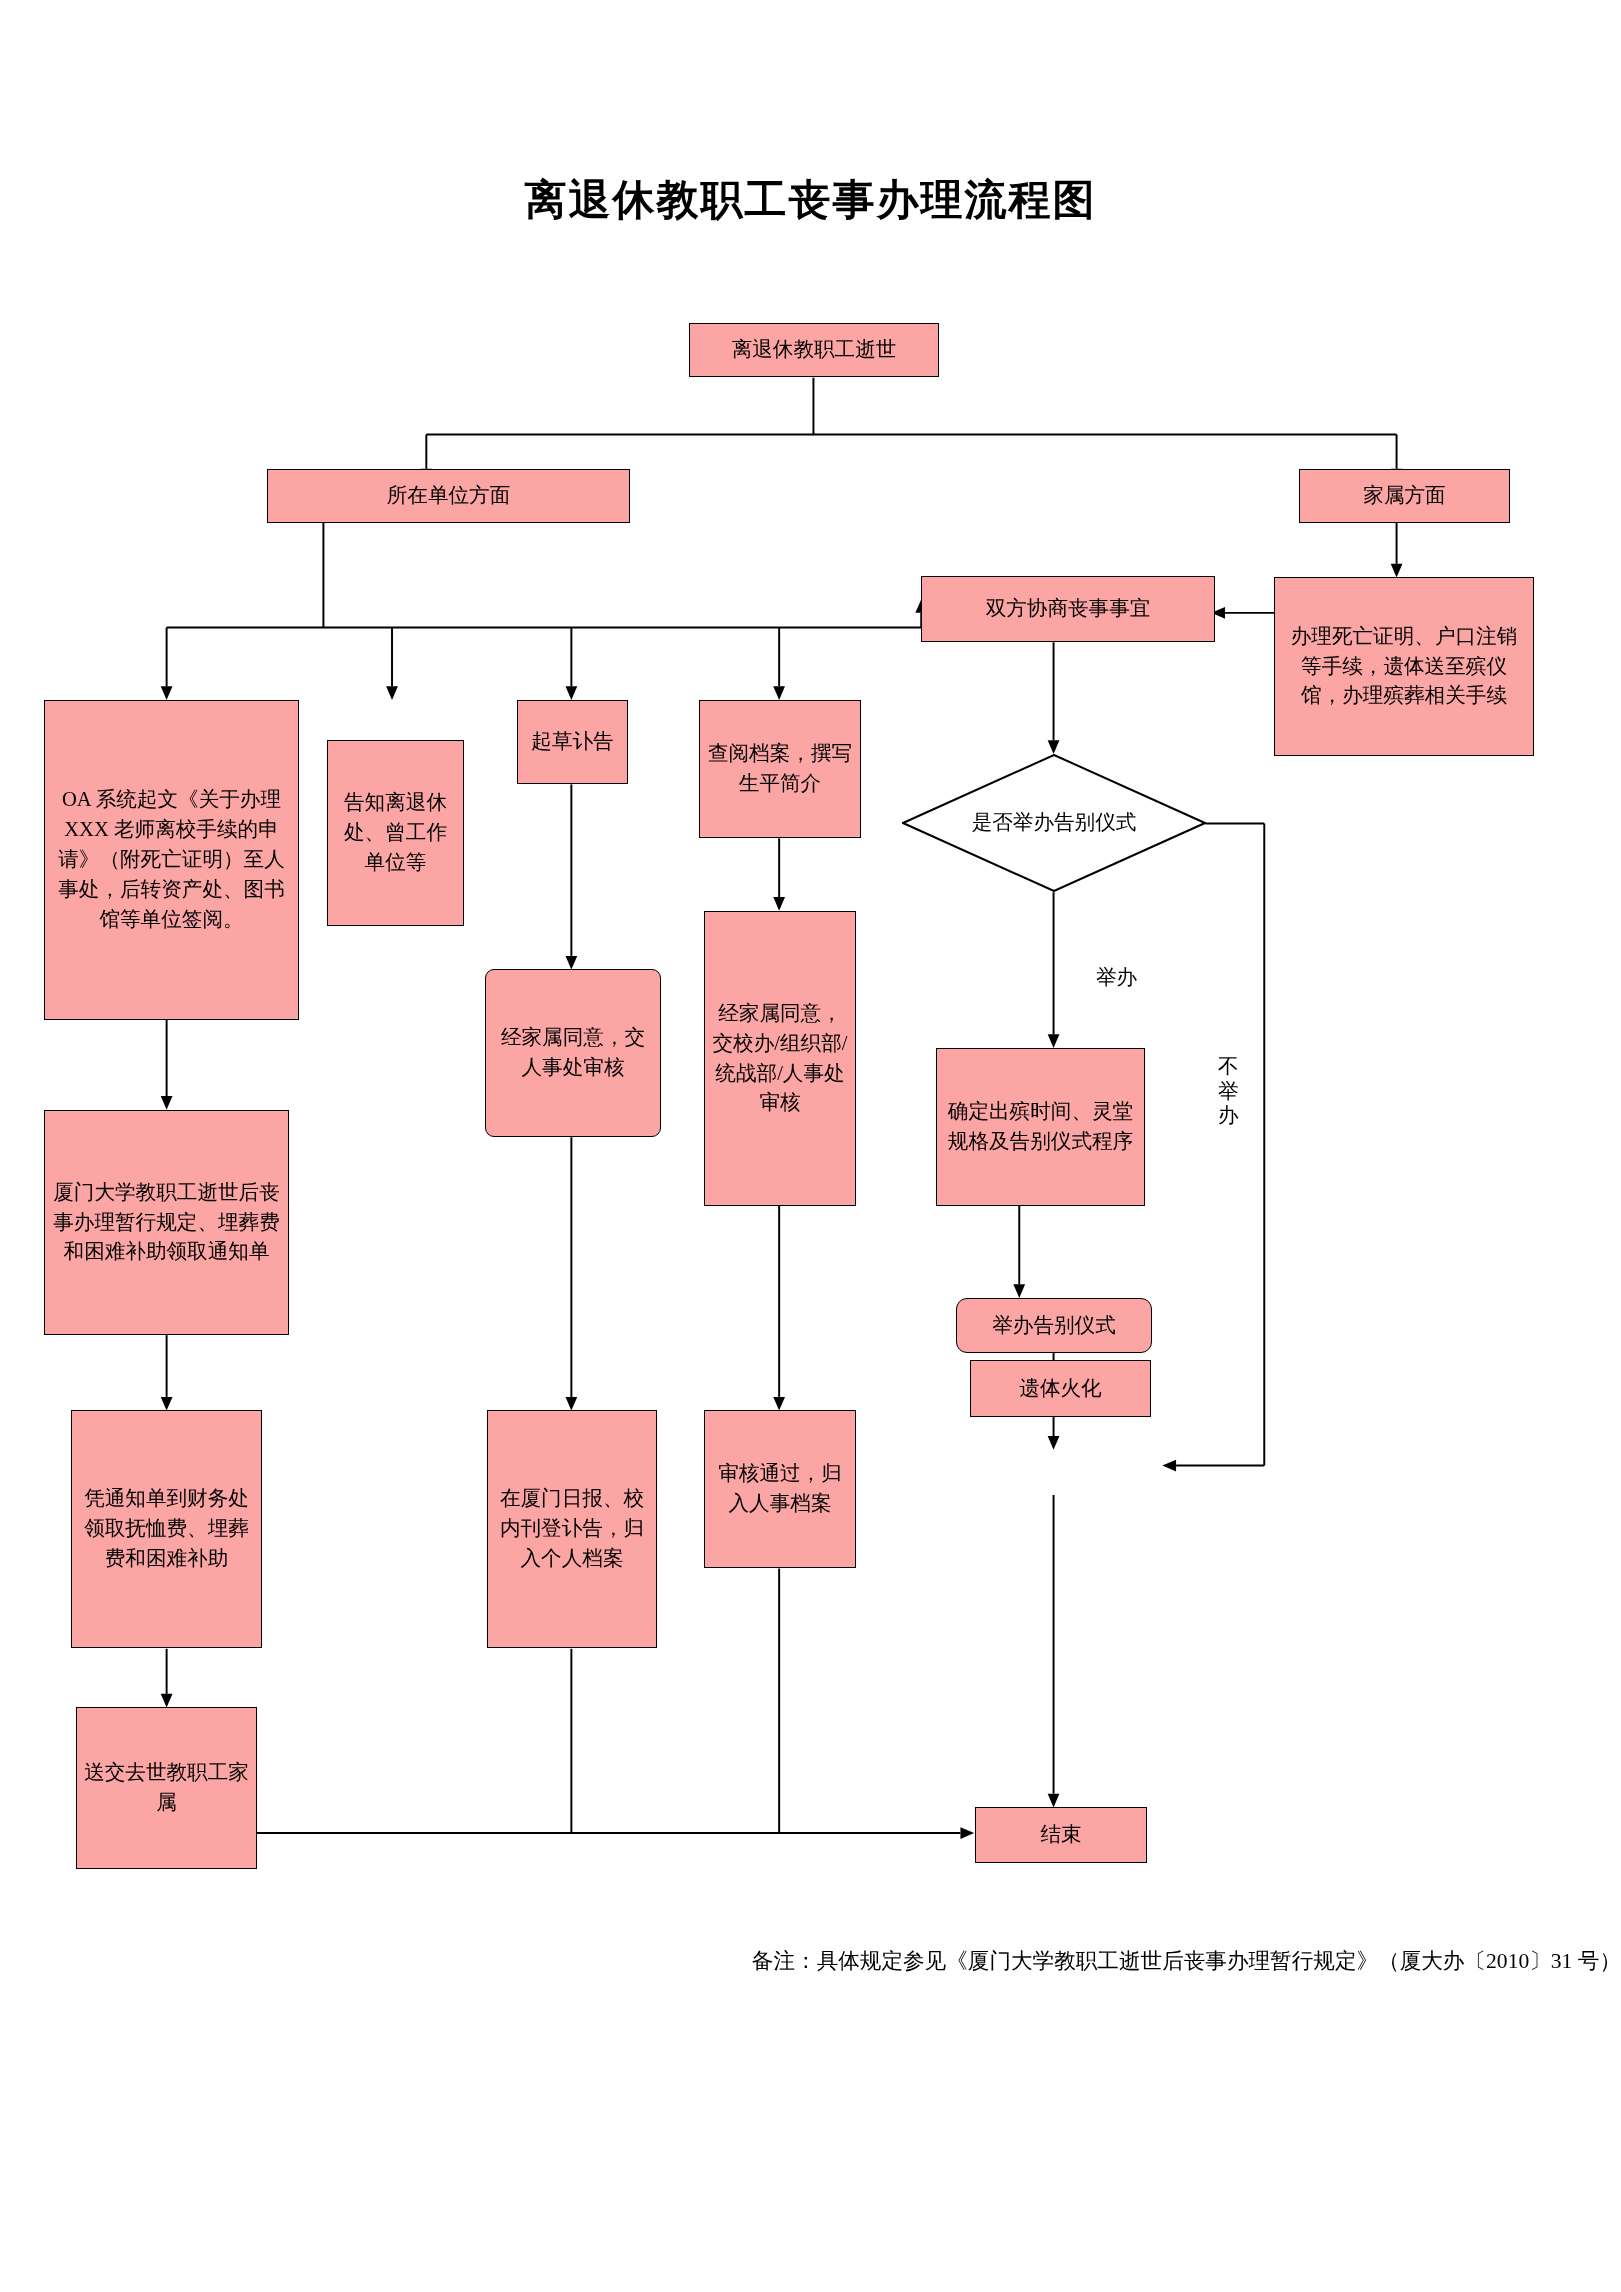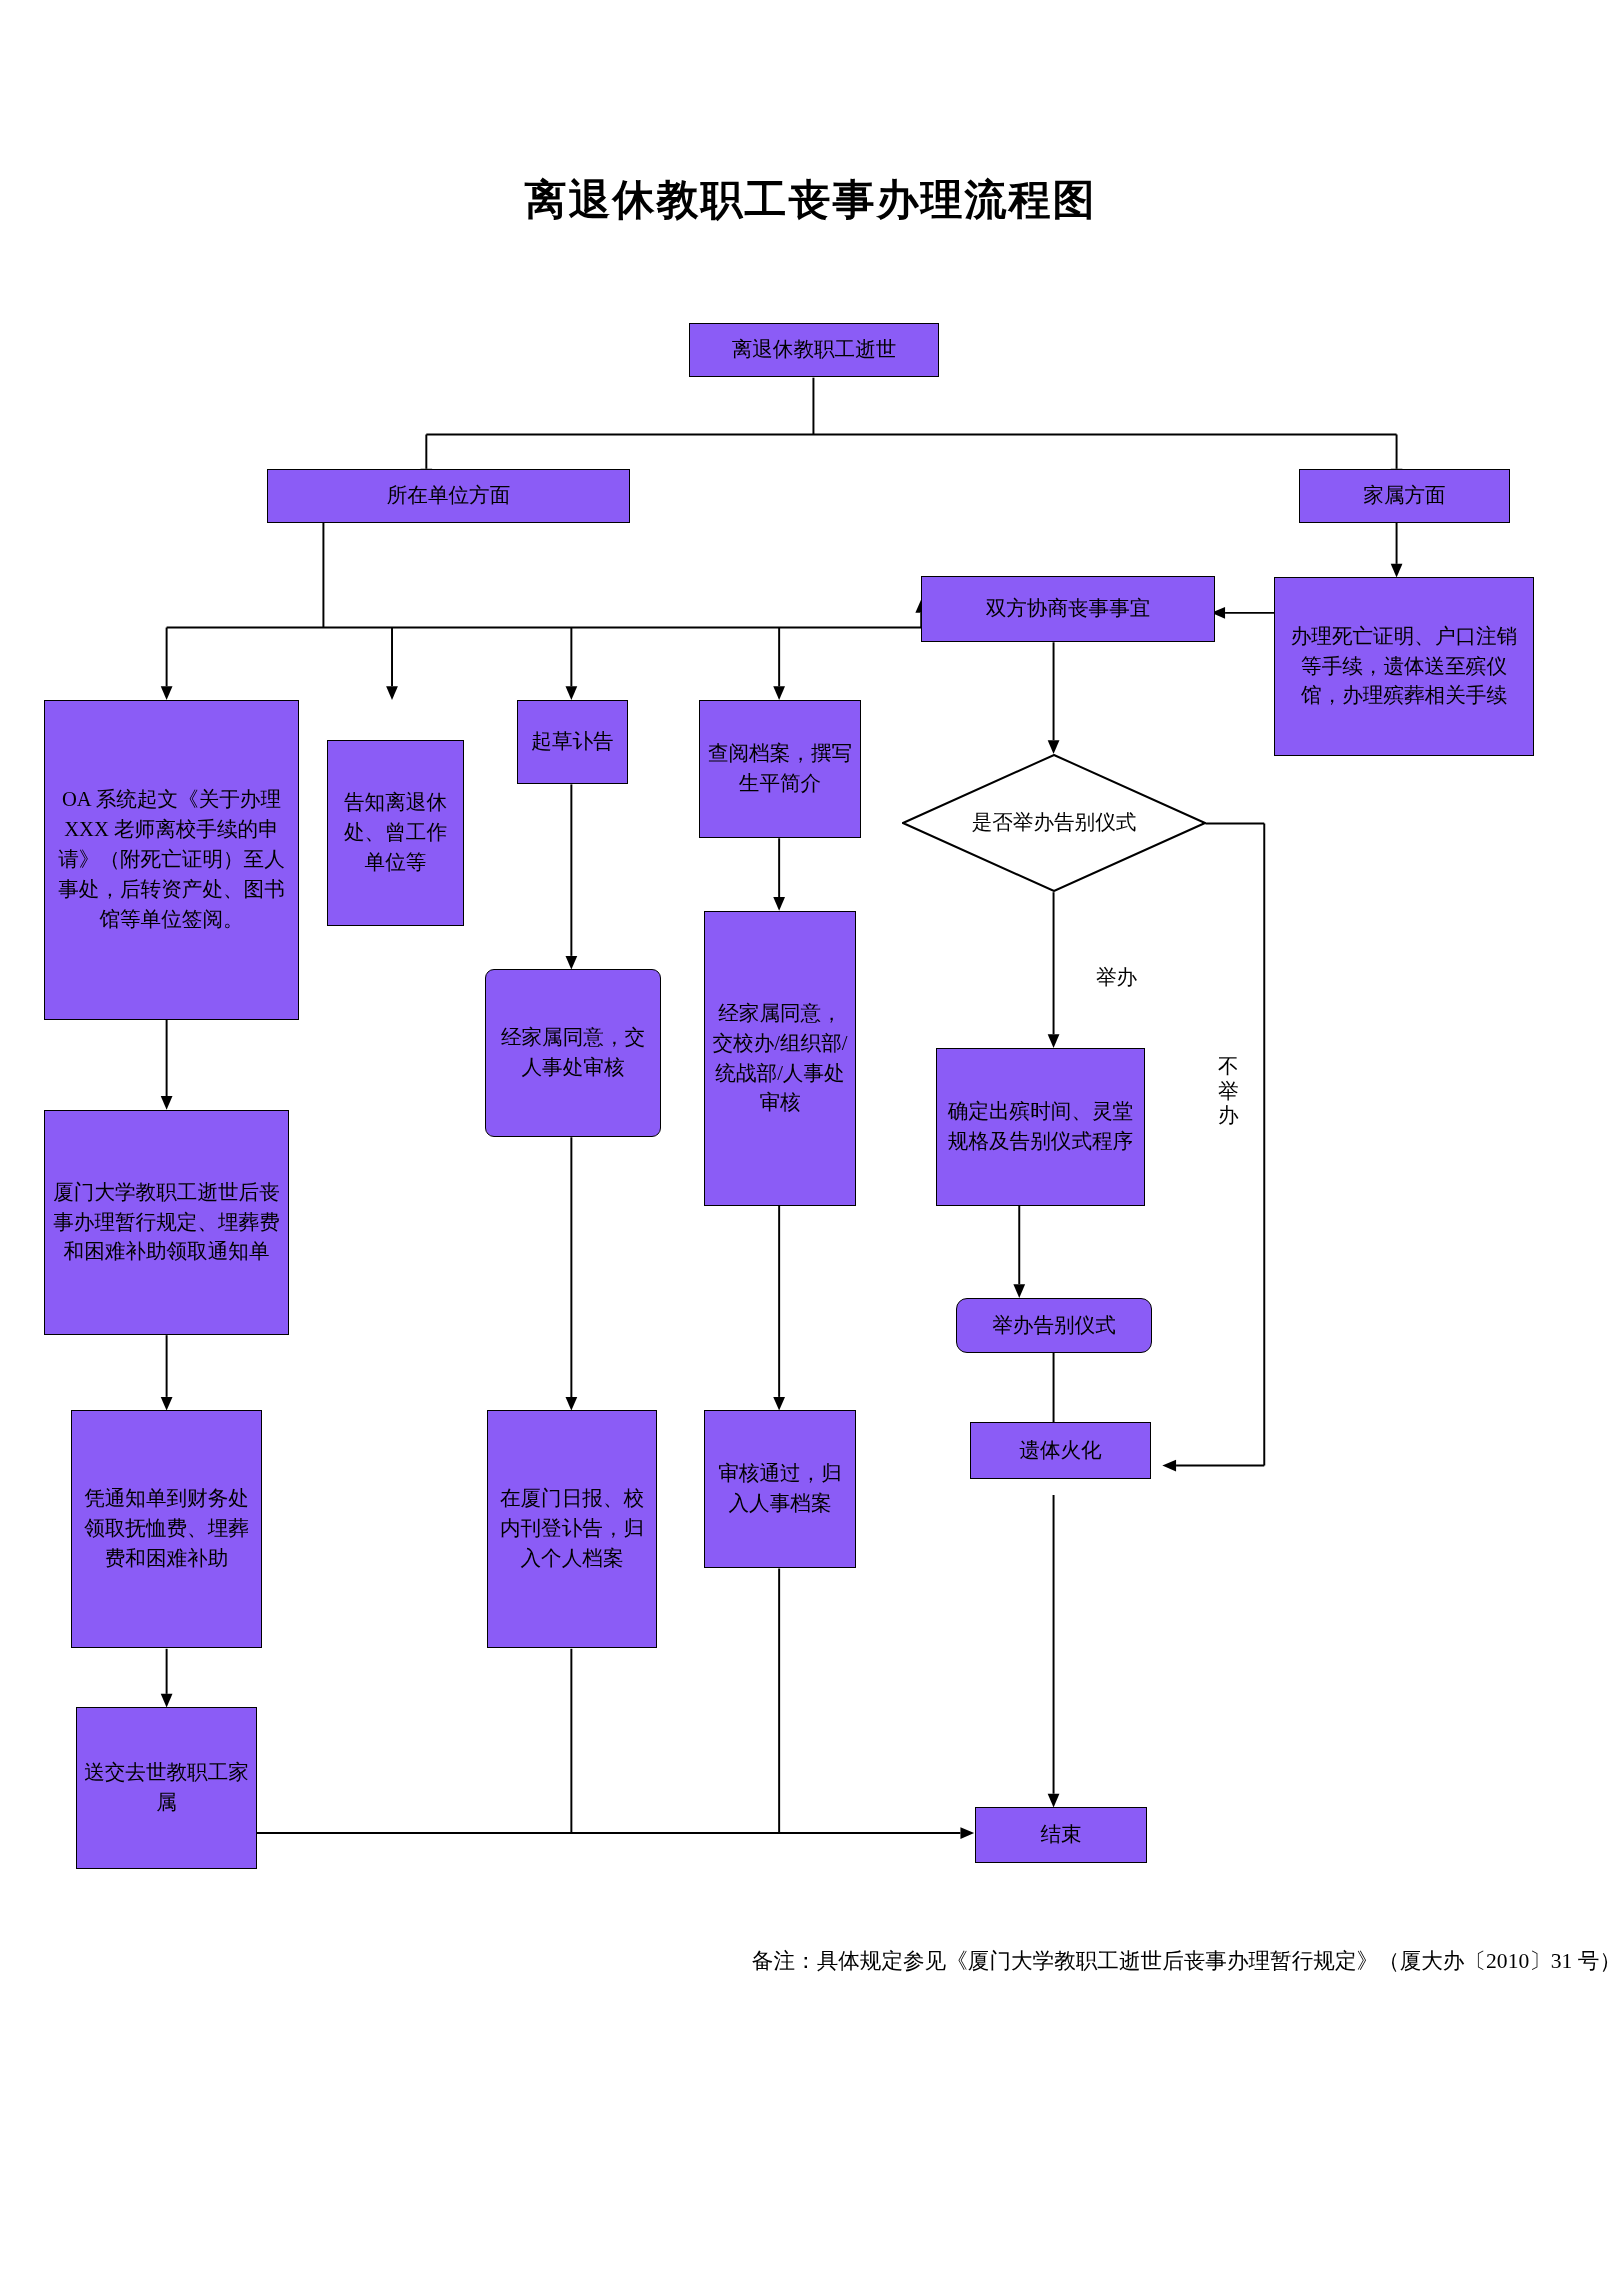--- a/index.html
+++ b/index.html
@@ -35,21 +35,21 @@
     position: absolute;
     left: 0;
     top: 1946px;
     width: 1621px;
     text-align: right;
     font-size: 21.6px;
   }
   .node {
     position: absolute;
     border: 1.5px solid #000;
-    background: #8b5cf6;
+    background: #fca5a5;
     box-sizing: border-box;
     display: flex;
     align-items: center;
     justify-content: center;
     text-align: center;
     font-size: 20.6px;
     line-height: 1.45;
     padding: 3.9px 5.9px;
   }
   .node .txt {
@@ -244,21 +244,21 @@
   </div>
 
   <div class="node" style="left:936px; top:1048px; width:209px; height:158px;">
     <span class="txt">确定出殡时间、灵堂规格及告别仪式程序</span>
   </div>
 
   <div class="node" style="left:956px; top:1298px; width:196px; height:55px;border-radius:11px;">
     <span class="txt">举办告别仪式</span>
   </div>
 
-  <div class="node" style="left:970px; top:1422px; width:181px; height:57px;">
+  <div class="node" style="left:970px; top:1360px; width:181px; height:57px;">
     <span class="txt">遗体火化</span>
   </div>
 
   <div class="node" style="left:71px; top:1410px; width:191px; height:238px;">
     <span class="txt">凭通知单到财务处领取抚恤费、埋葬费和困难补助</span>
   </div>
 
   <div class="node" style="left:487px; top:1410px; width:170px; height:238px;">
     <span class="txt">在厦门日报、校内刊登讣告，归入个人档案</span>
   </div>

